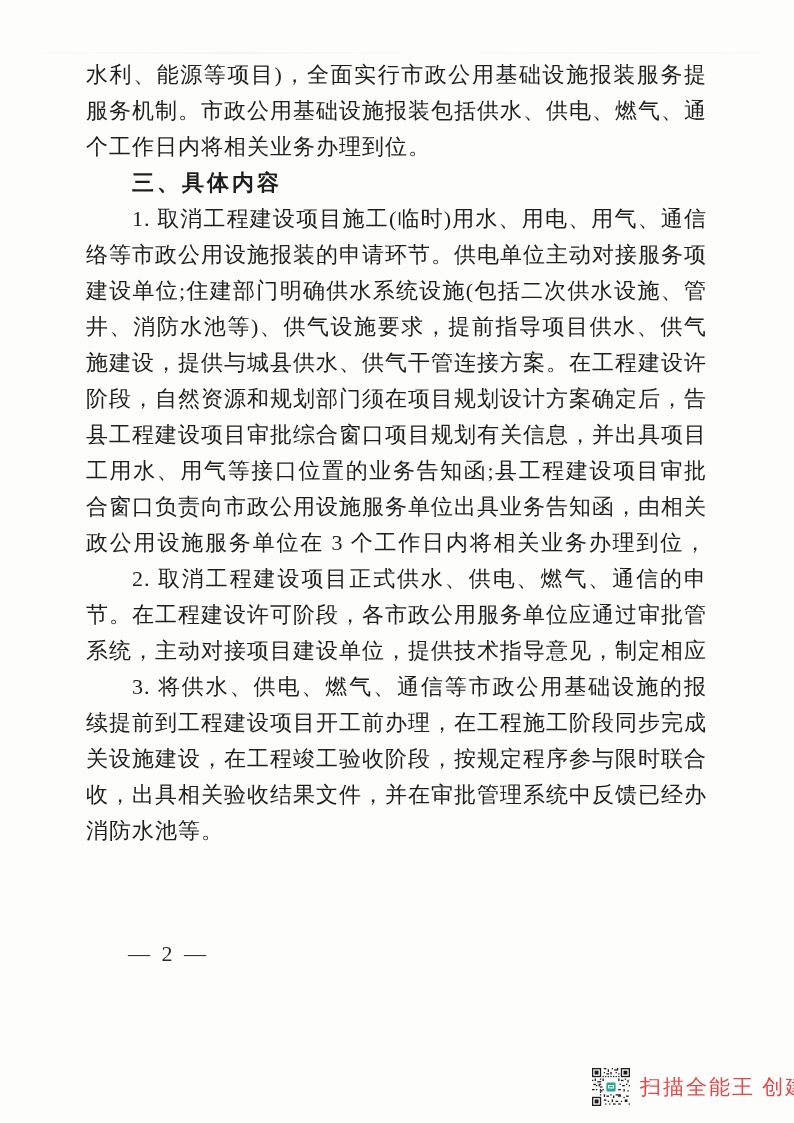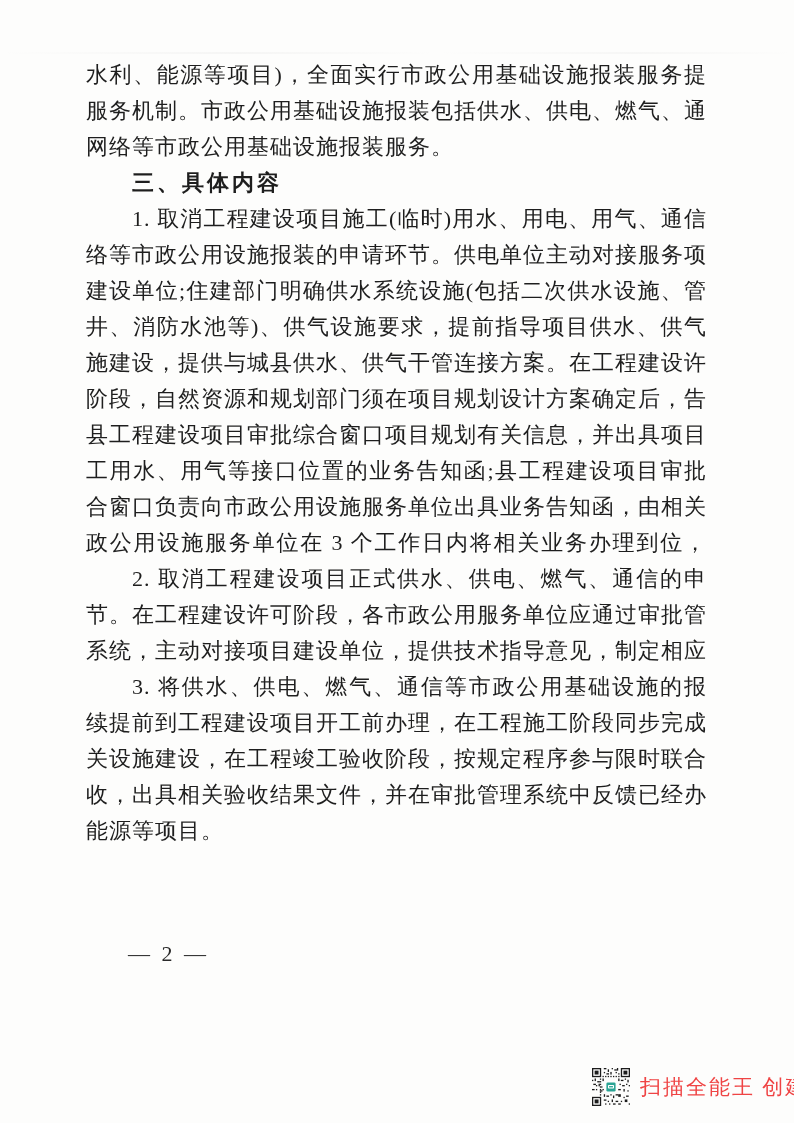--- a/index.html
+++ b/index.html
@@ -74,21 +74,21 @@
 </style>
 </head>
 <body>
 
 <div class="page">
 
   <main class="doc-text">
       <div class="para">
         <div class="line">水利、能源等项目)，全面实行市政公用基础设施报装服务提前</div>
         <div class="line">服务机制。市政公用基础设施报装包括供水、供电、燃气、通信</div>
-        <div class="line last">网络等市政公用基础设施报装服务。</div>
+        <div class="line last">个工作日内将相关业务办理到位。</div>
       </div>
       <div class="para heading">
         <div class="line indent last">三、具体内容</div>
       </div>
       <div class="para">
         <div class="line indent">1. 取消工程建设项目施工(临时)用水、用电、用气、通信网</div>
         <div class="line">络等市政公用设施报装的申请环节。供电单位主动对接服务项目</div>
         <div class="line">建设单位;住建部门明确供水系统设施(包括二次供水设施、管道</div>
         <div class="line">井、消防水池等)、供气设施要求，提前指导项目供水、供气设</div>
         <div class="line">施建设，提供与城县供水、供气干管连接方案。在工程建设许可</div>
@@ -101,21 +101,21 @@
       <div class="para">
         <div class="line indent">2. 取消工程建设项目正式供水、供电、燃气、通信的申请环</div>
         <div class="line">节。在工程建设许可阶段，各市政公用服务单位应通过审批管理</div>
         <div class="line">系统，主动对接项目建设单位，提供技术指导意见，制定相应接</div>
       </div>
       <div class="para">
         <div class="line indent">3. 将供水、供电、燃气、通信等市政公用基础设施的报装手</div>
         <div class="line">续提前到工程建设项目开工前办理，在工程施工阶段同步完成相</div>
         <div class="line">关设施建设，在工程竣工验收阶段，按规定程序参与限时联合验</div>
         <div class="line">收，出具相关验收结果文件，并在审批管理系统中反馈已经办理</div>
-        <div class="line last">能源等项目。</div>
+        <div class="line last">消防水池等。</div>
       </div>
     </main>
 
   <div class="page-number">— 2 —</div>
 
   <div class="watermark">
     <svg class="qr" viewBox="0 0 29 29" aria-hidden="true">
       <g fill="#1c1c1c">
 
         <rect x="0" y="0" width="7" height="7"></rect>

